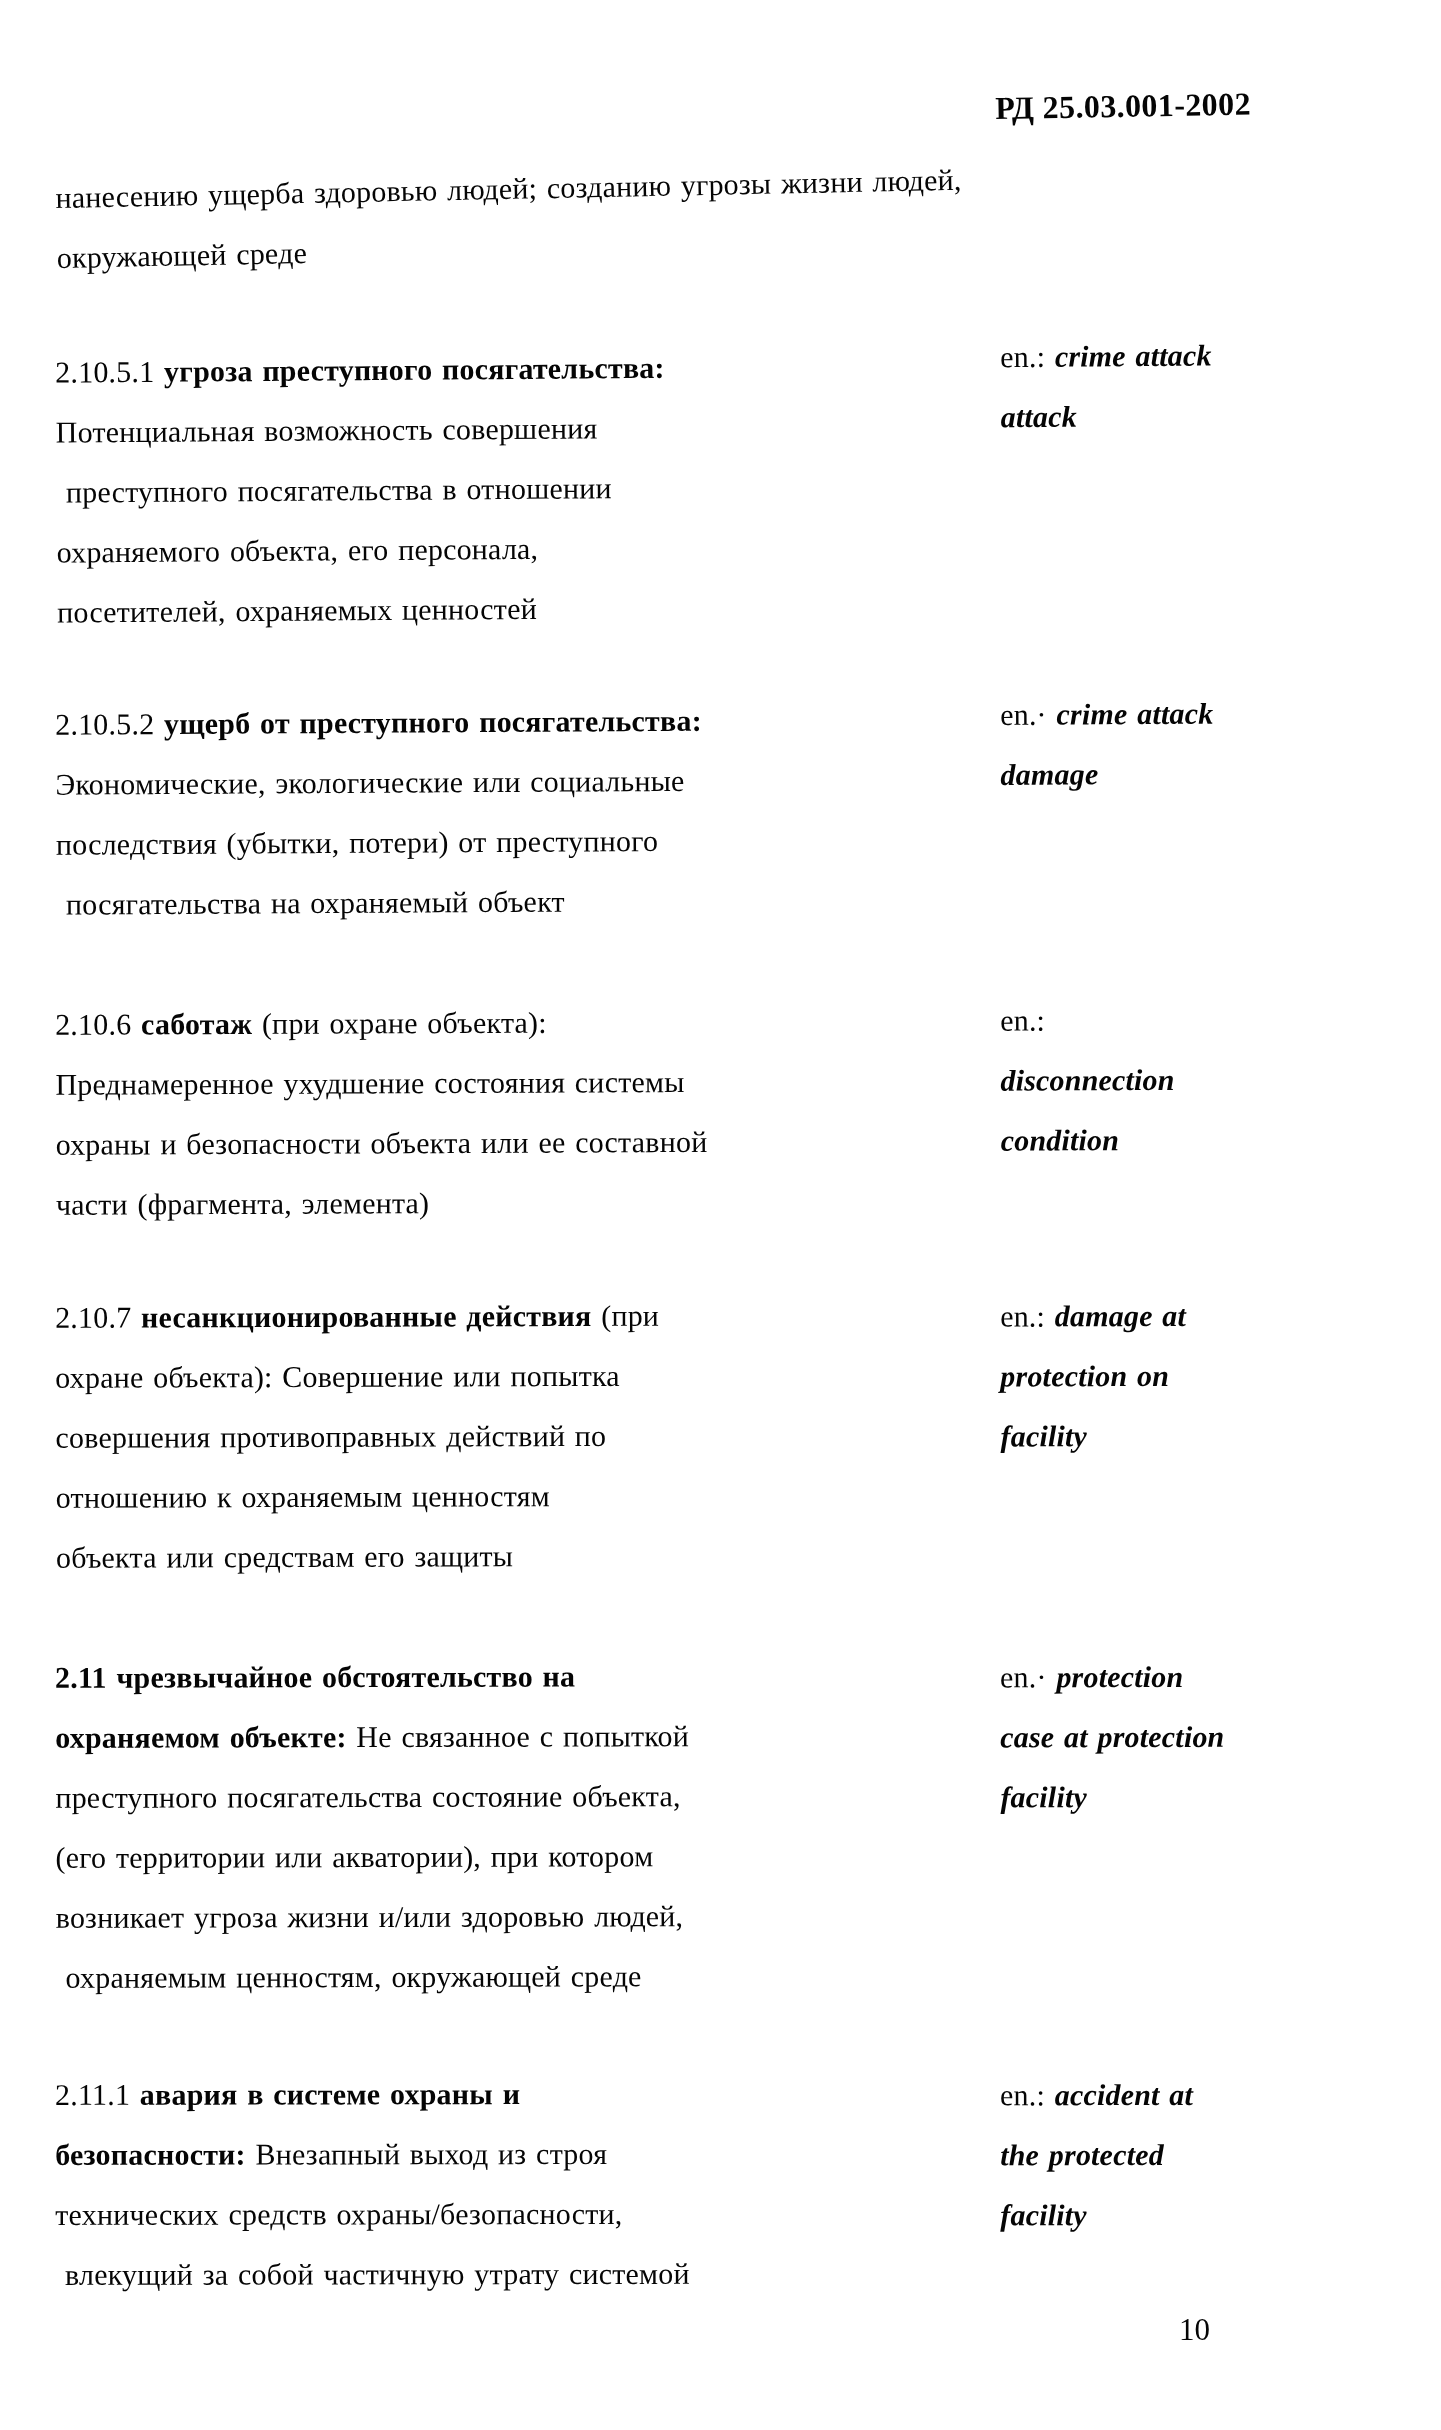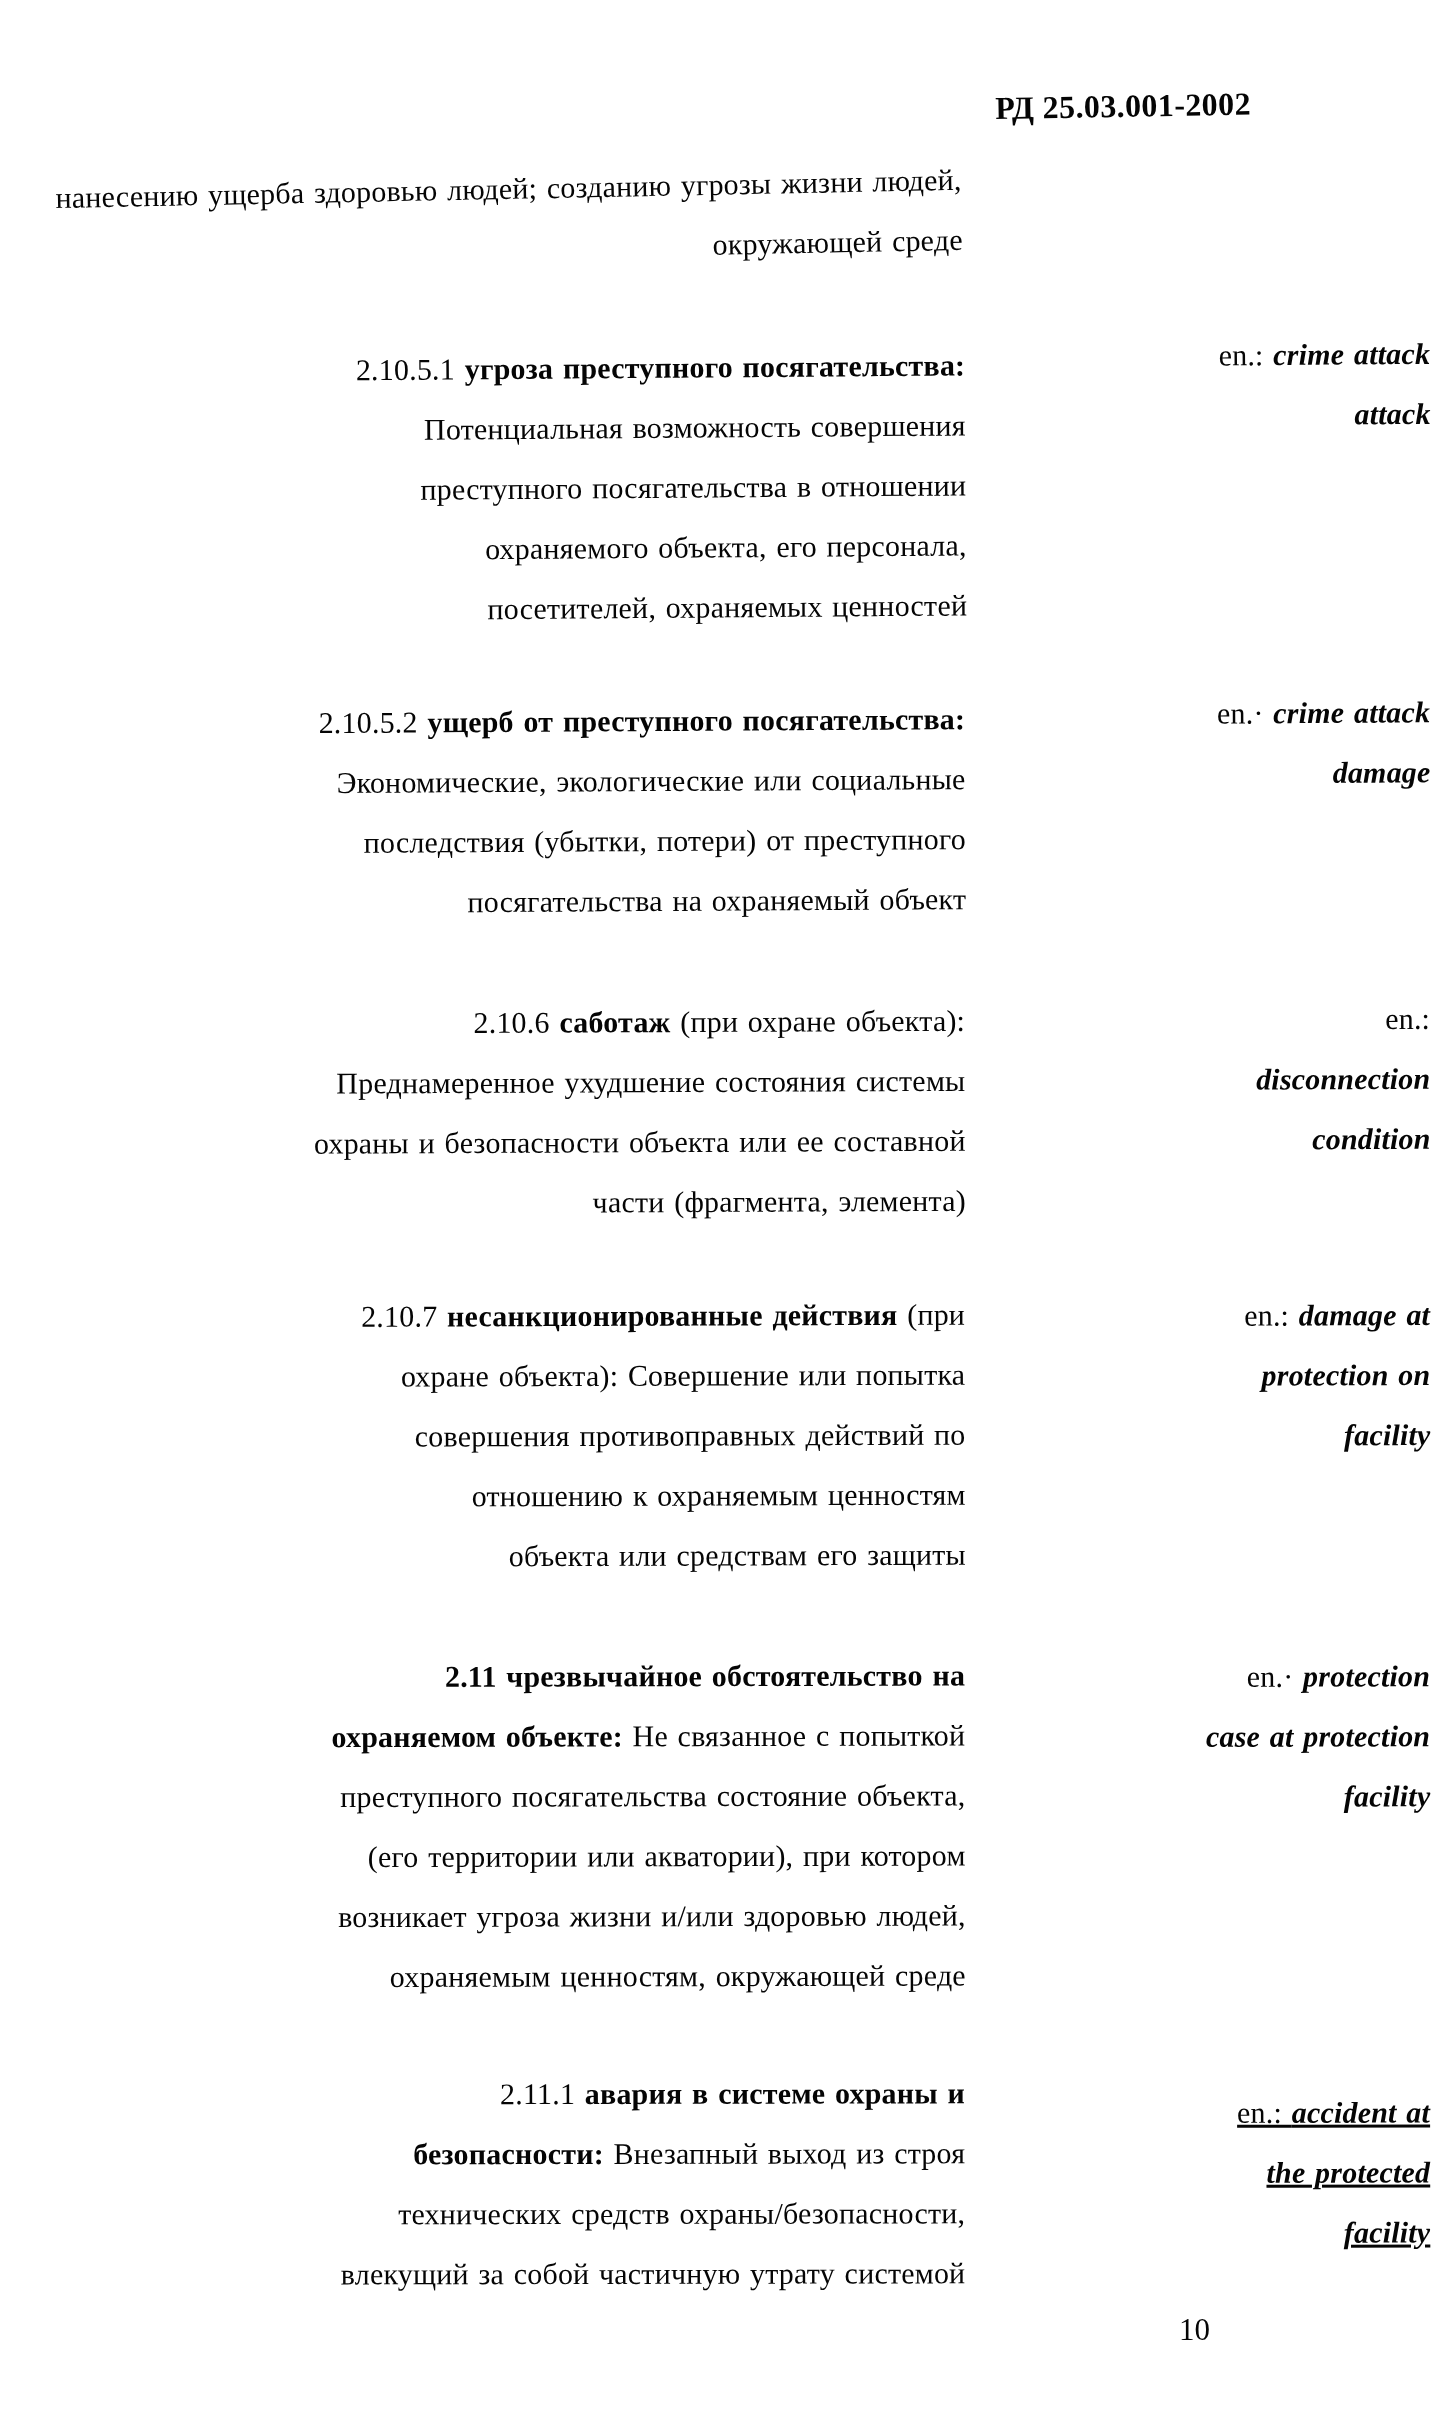--- a/index.html
+++ b/index.html
@@ -3,21 +3,21 @@
 <meta charset="utf-8">
 <style>
   html, body { margin:0; padding:0; background:#ffffff; }
   body {
     width:1441px; height:2430px;
     font-family:"Liberation Serif","DejaVu Serif",serif;
     color:#050505;
   }
   .page {
     position:relative; width:1441px; height:2430px;
-    background:#ffffff; overflow:hidden;text-align:right;
+    background:#ffffff; overflow:hidden;
   }
   .doc-header {
     position:absolute; left:995px; top:90px;
     font-size:32px; font-weight:bold; letter-spacing:0.4px;
     transform:rotate(-1deg); transform-origin:0 0;
     white-space:pre;
   }
   .intro {
     position:absolute; left:55px; top:168px;
     transform:rotate(-1.15deg); transform-origin:0 0;
@@ -119,21 +119,21 @@
           <div class="line"><span class="tr">facility</span></div>
         </div>
       </section>
       <section class="entry" style="top: 2065px; transform: rotate(-0.1deg);">
         <div class="left">
           <div class="line"><span class="">2.11.1 </span><span class="b">авария в системе охраны и</span></div>
           <div class="line"><span class="b">безопасности:</span><span class=""> Внезапный выход из строя</span></div>
           <div class="line"><span class="">технических средств охраны/безопасности,</span></div>
           <div class="line"><span class=""> влекущий за собой частичную утрату системой</span></div>
         </div>
-        <div class="right" style="top: 20px; text-decoration: underline;">
+        <div class="right" style="top: 2px;">
           <div class="line"><span class="">en.: </span><span class="tr">accident at</span></div>
           <div class="line"><span class="tr">the protected</span></div>
           <div class="line"><span class="tr">facility</span></div>
         </div>
       </section>
     </div>
 
   <div class="page-number">10</div>
 </div>
 

